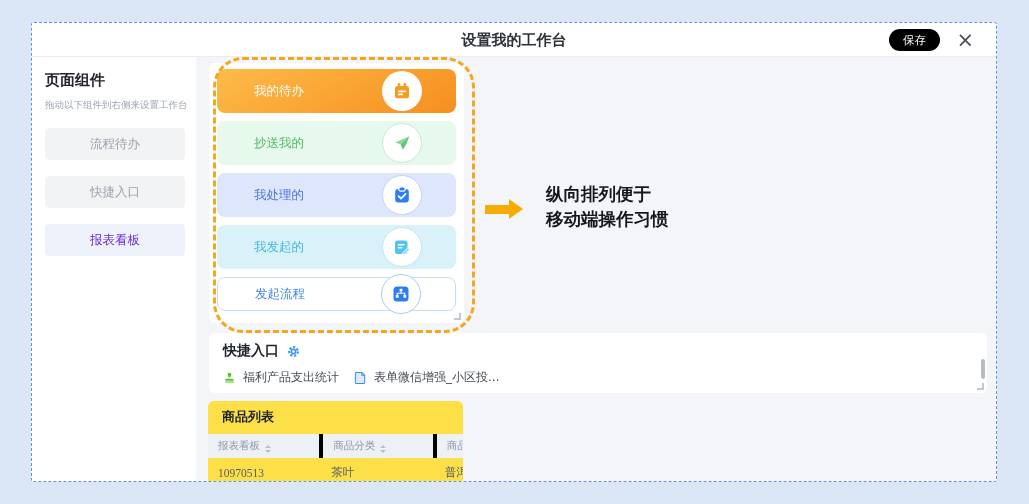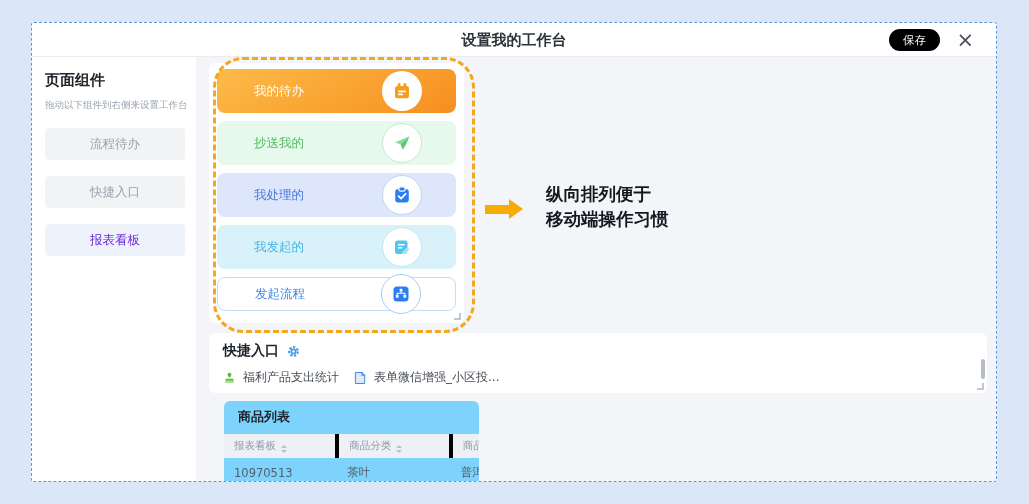--- a/index.html
+++ b/index.html
@@ -72,22 +72,22 @@
   .q-title-row { display:flex; align-items:center; gap:8px; }
   .q-title { font-size:14px; font-weight:bold; color:#1d232b; }
   .q-items { margin-top:9px; display:flex; font-size:12px; color:#454b55; }
   .q-item { display:flex; align-items:center; gap:7px; cursor:pointer; white-space:nowrap; }
   .q-item.i1 { width:140px; }
   .q-item.i2 { width:131px; }
   .q-scroll { position:absolute; right:2px; top:26px; width:4px; height:20px;
               background:#b6bcc6; border-radius:2px; }
 
   
-  .pcard { position:absolute; left:28px; top:344px; width:255px; height:81px;
-           background:#7dd3fc; border-radius:6px 6px 0 0; padding-top:7px; overflow:hidden; }
+  .pcard { position:absolute; left:12px; top:344px; width:255px; height:81px;
+           background:#fde047; border-radius:6px 6px 0 0; padding-top:7px; overflow:hidden;font-family:Liberation Serif, serif; }
   .p-title { padding:0 14px; font-size:13px; font-weight:bold; color:#1d232b; margin-bottom:8px; }
   table { width:340px; border-collapse:collapse; table-layout:fixed; }
   th { width:108px; background:#edf0f5; height:24px; font-size:10.5px; color:#8e97a9;
        font-weight:normal; text-align:left; padding-left:10px; border-left:4px solid #000000;
        white-space:nowrap; overflow:hidden; }
   th:first-child { border-left:none; }
   td { height:30px; font-size:11.5px; color:#555d6a; padding-left:10px;
        border-bottom:1px solid #f0f2f5; white-space:nowrap; overflow:hidden; }
   .sort { display:inline-flex; flex-direction:column; gap:2px; margin-left:5px; vertical-align:1px; }
   .sort i { display:block; width:0; height:0; border-left:3px solid transparent; border-right:3px solid transparent; }

